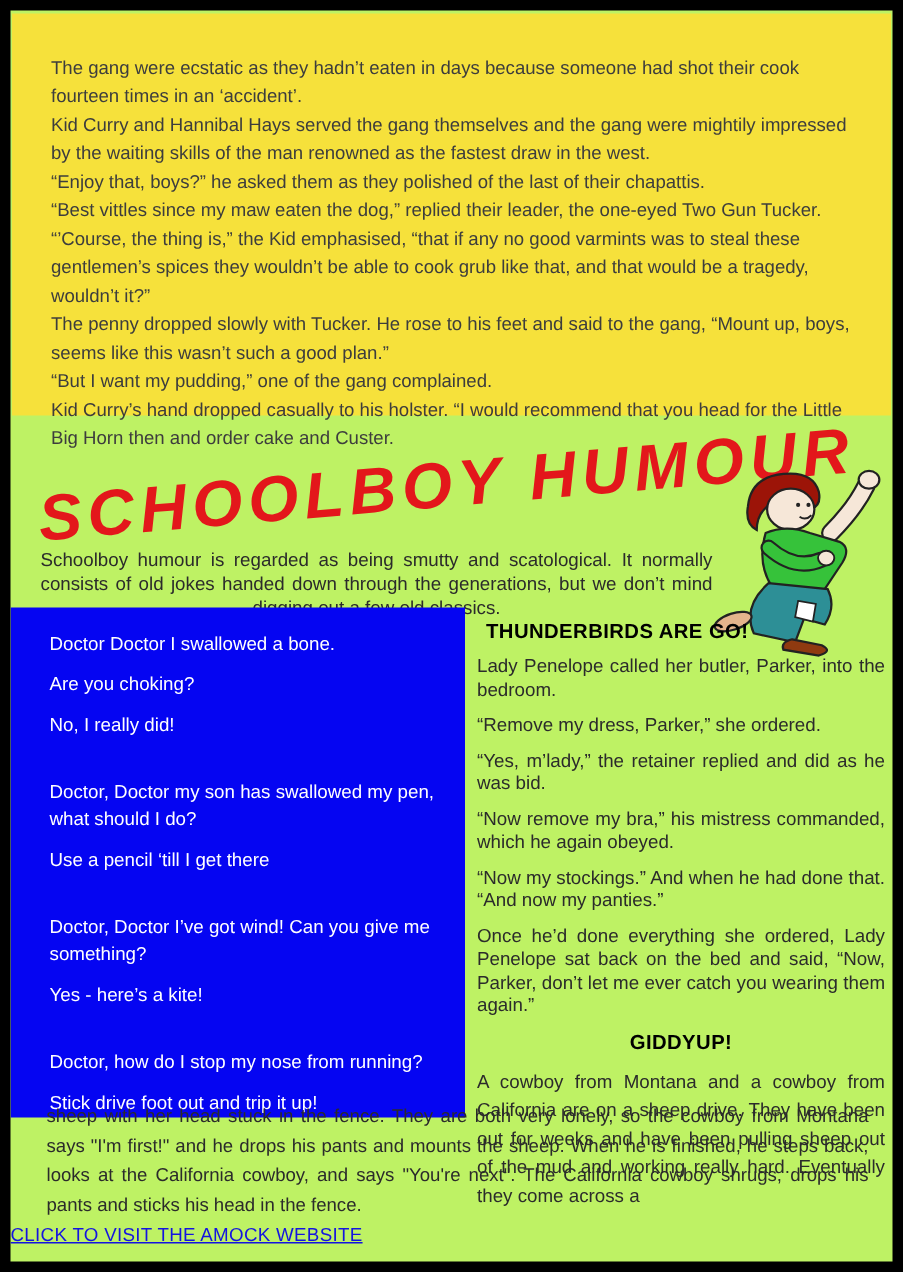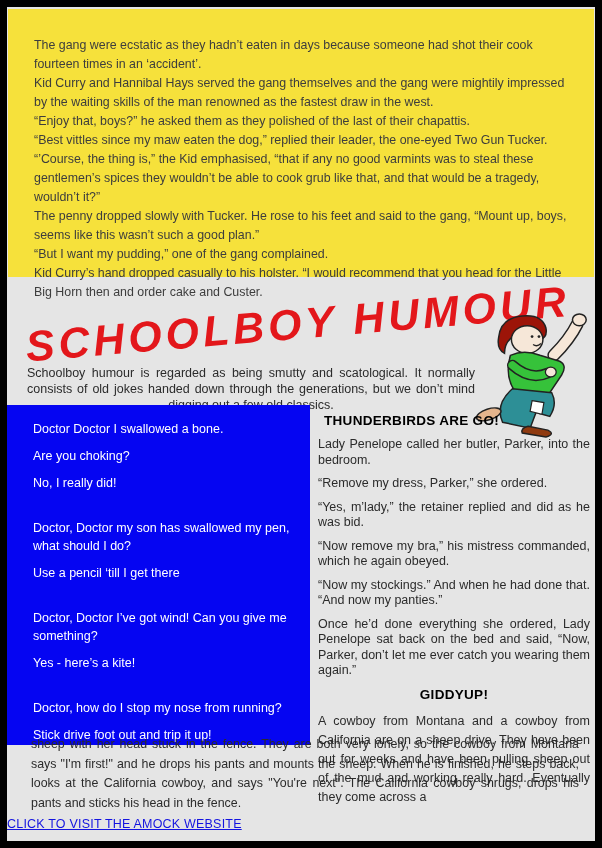--- a/index.html
+++ b/index.html
@@ -1,20 +1,20 @@
 <!DOCTYPE html>
 <html><head>
 <meta charset="utf-8">
 <style>
   html,body{margin:0;padding:0;background:#888;}
   #page{
     position:relative;
     width:602px;height:848px;
     box-sizing:border-box;
-    background:#e5e5e5;
+    background:#bef264;
     border:7px solid #000000;
     overflow:hidden;
     font-family:"Liberation Sans", sans-serif;
   }
   
   .yellow-panel{
     position:absolute;top:2px;left:1px;width:586px;height:268px;
     background:#F6E13B;
     box-sizing:border-box;
     padding:27px 22px 0 26px;

